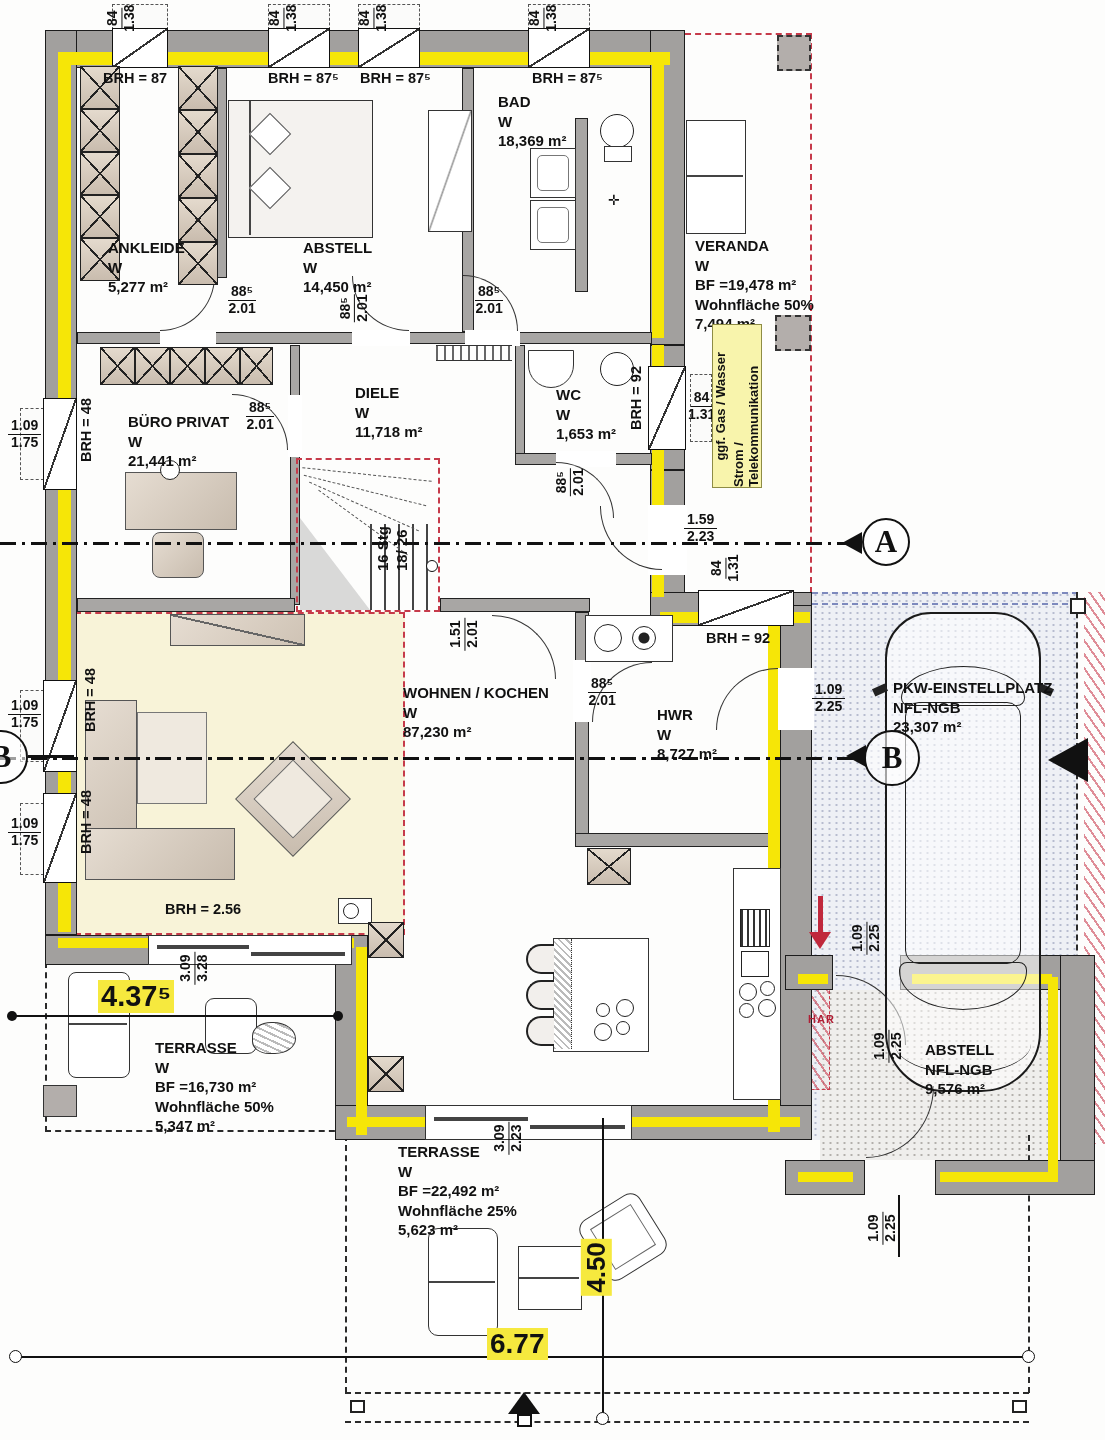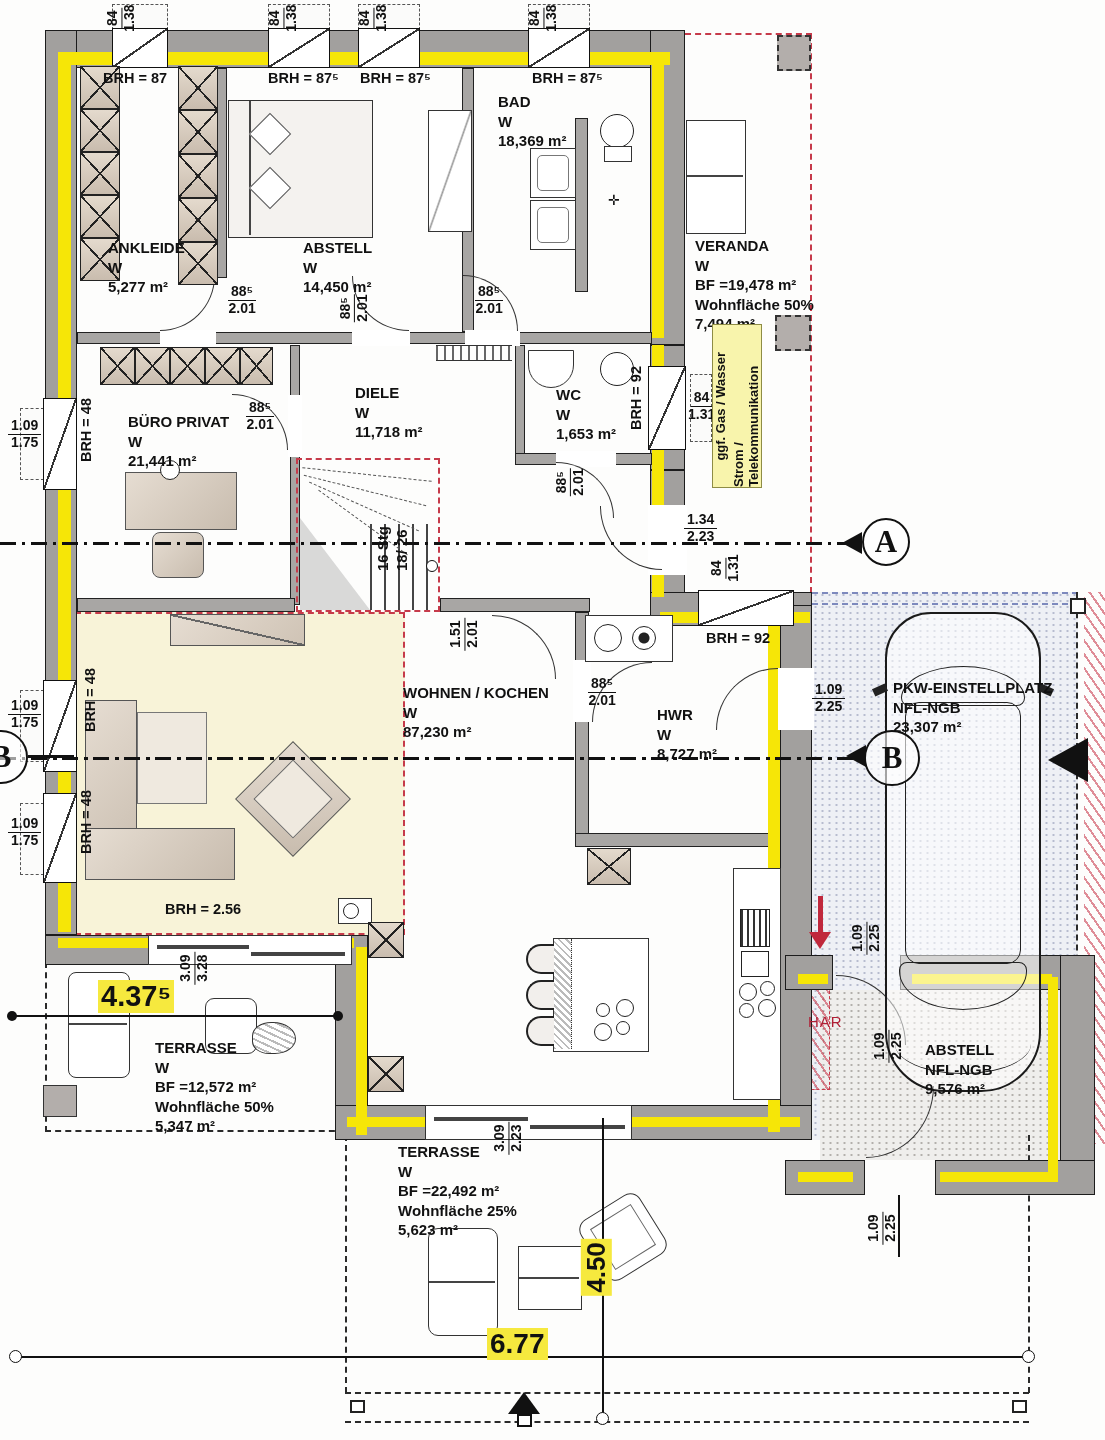--- a/index.html
+++ b/index.html
@@ -393,27 +393,27 @@
   <div class="rlabel" style="left:893px;top:678px">
     <div>PKW-EINSTELLPLATZ</div>
       <div>NFL-NGB</div>
       <div>23,307 m²</div>
   </div>
   <div class="rlabel" style="left:925px;top:1040px">
     <div>ABSTELL</div>
       <div>NFL-NGB</div>
       <div>9,576 m²</div>
   </div>
-  <div class="rlabel redtxt" style="left:808px;top:1012px;font-size:15px;font-weight:400;letter-spacing:1px">
+  <div class="rlabel redtxt" style="left:808px;top:1012px;font-size:11px;font-weight:700;letter-spacing:1px">
     <div>HAR</div>
   </div>
   <div class="rlabel" style="left:155px;top:1038px">
     <div>TERRASSE</div>
       <div>W</div>
-    <div>BF =12,572 m²</div>
+    <div>BF =16,730 m²</div>
       <div>Wohnfläche  50%</div>
       <div>5,347 m²</div>
   </div>
   <div class="rlabel" style="left:398px;top:1142px">
     <div>TERRASSE</div>
       <div>W</div>
     <div>BF =22,492 m²</div>
       <div>Wohnfläche  25%</div>
       <div>5,623 m²</div>
   </div>
@@ -483,21 +483,21 @@
     </div>
   <div class="dim" style="left:688px;top:390px">
       <span class="dt">84</span>
       <span class="db">1.31</span>
     </div>
   <div class="dim vert" style="left:712px;top:552px">
       <span class="dt">84</span>
       <span class="db">1.31</span>
     </div>
   <div class="dim" style="left:684px;top:512px">
-      <span class="dt">1.34</span>
+      <span class="dt">1.59</span>
       <span class="db">2.23</span>
     </div>
   <div class="dim vert" style="left:448px;top:618px">
       <span class="dt">1.51</span>
       <span class="db">2.01</span>
     </div>
   <div class="dim" style="left:812px;top:682px">
       <span class="dt">1.09</span>
       <span class="db">2.25</span>
     </div>

